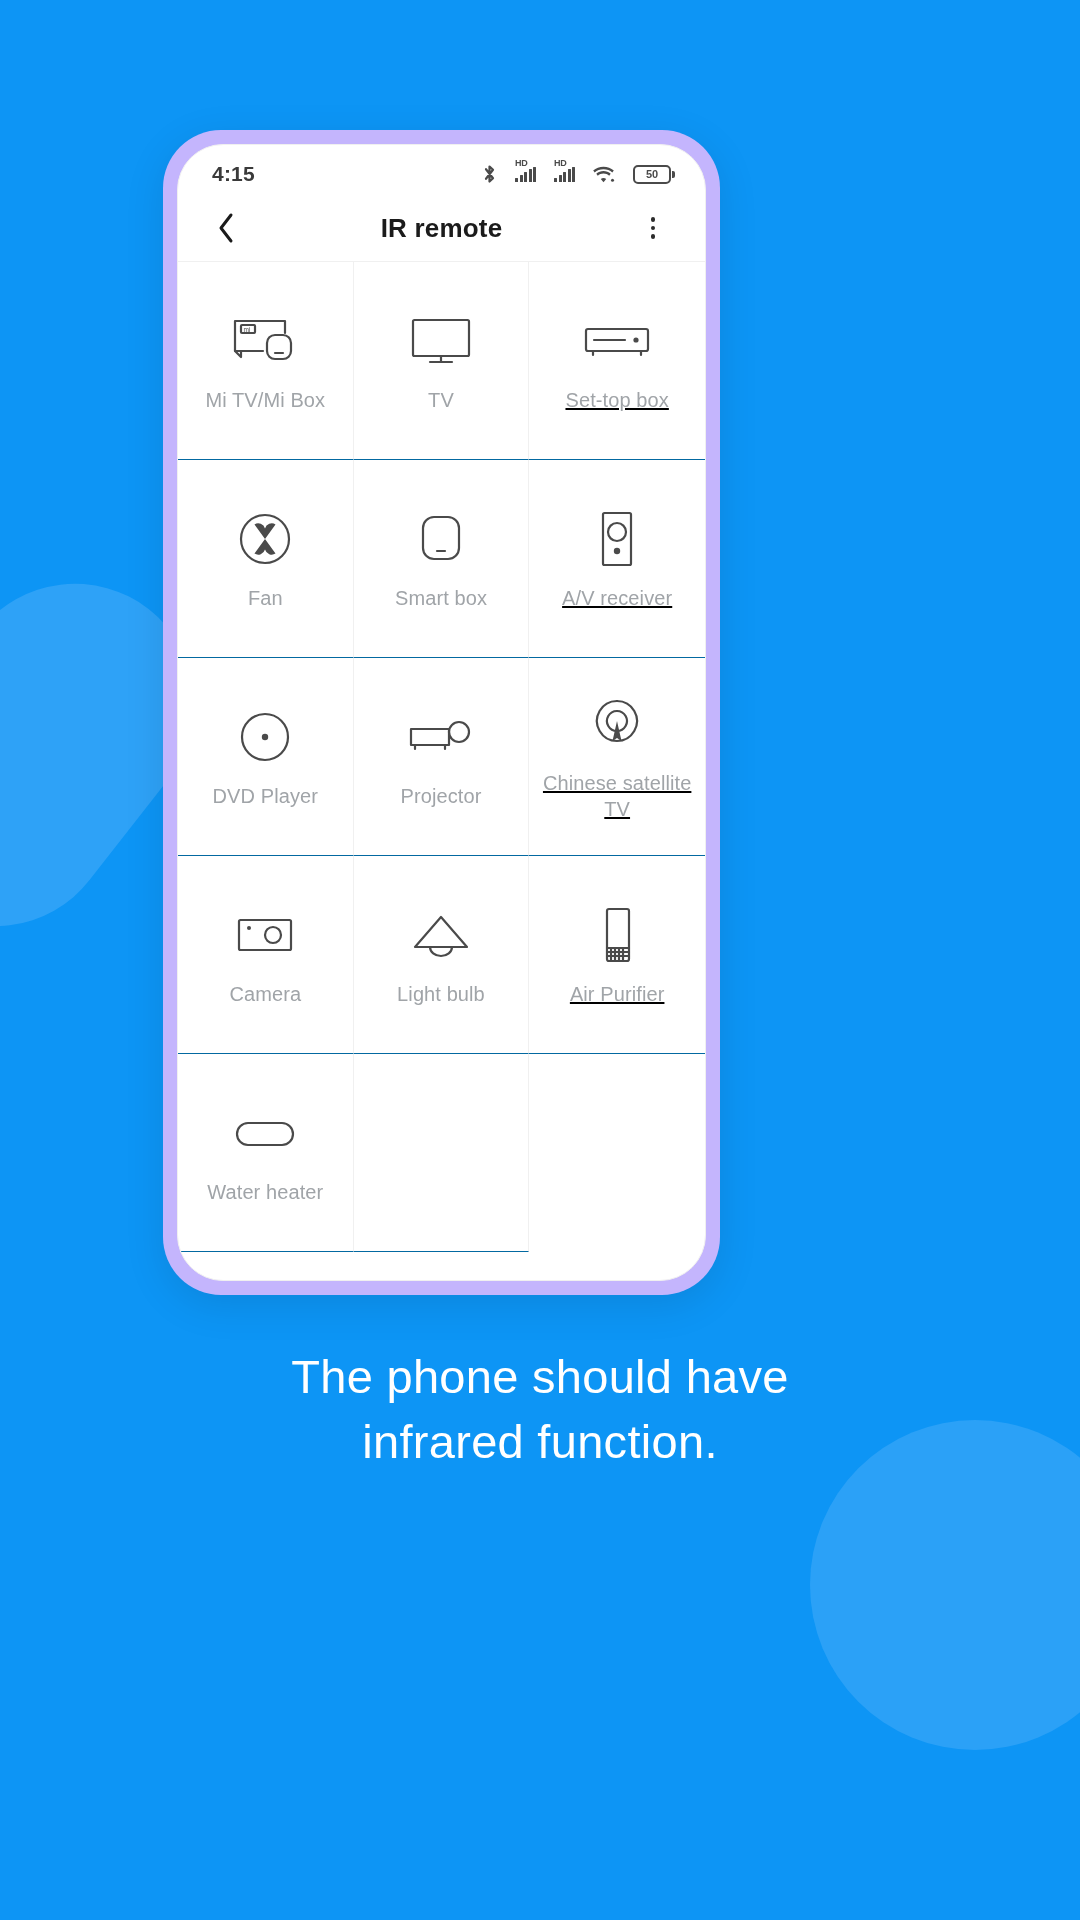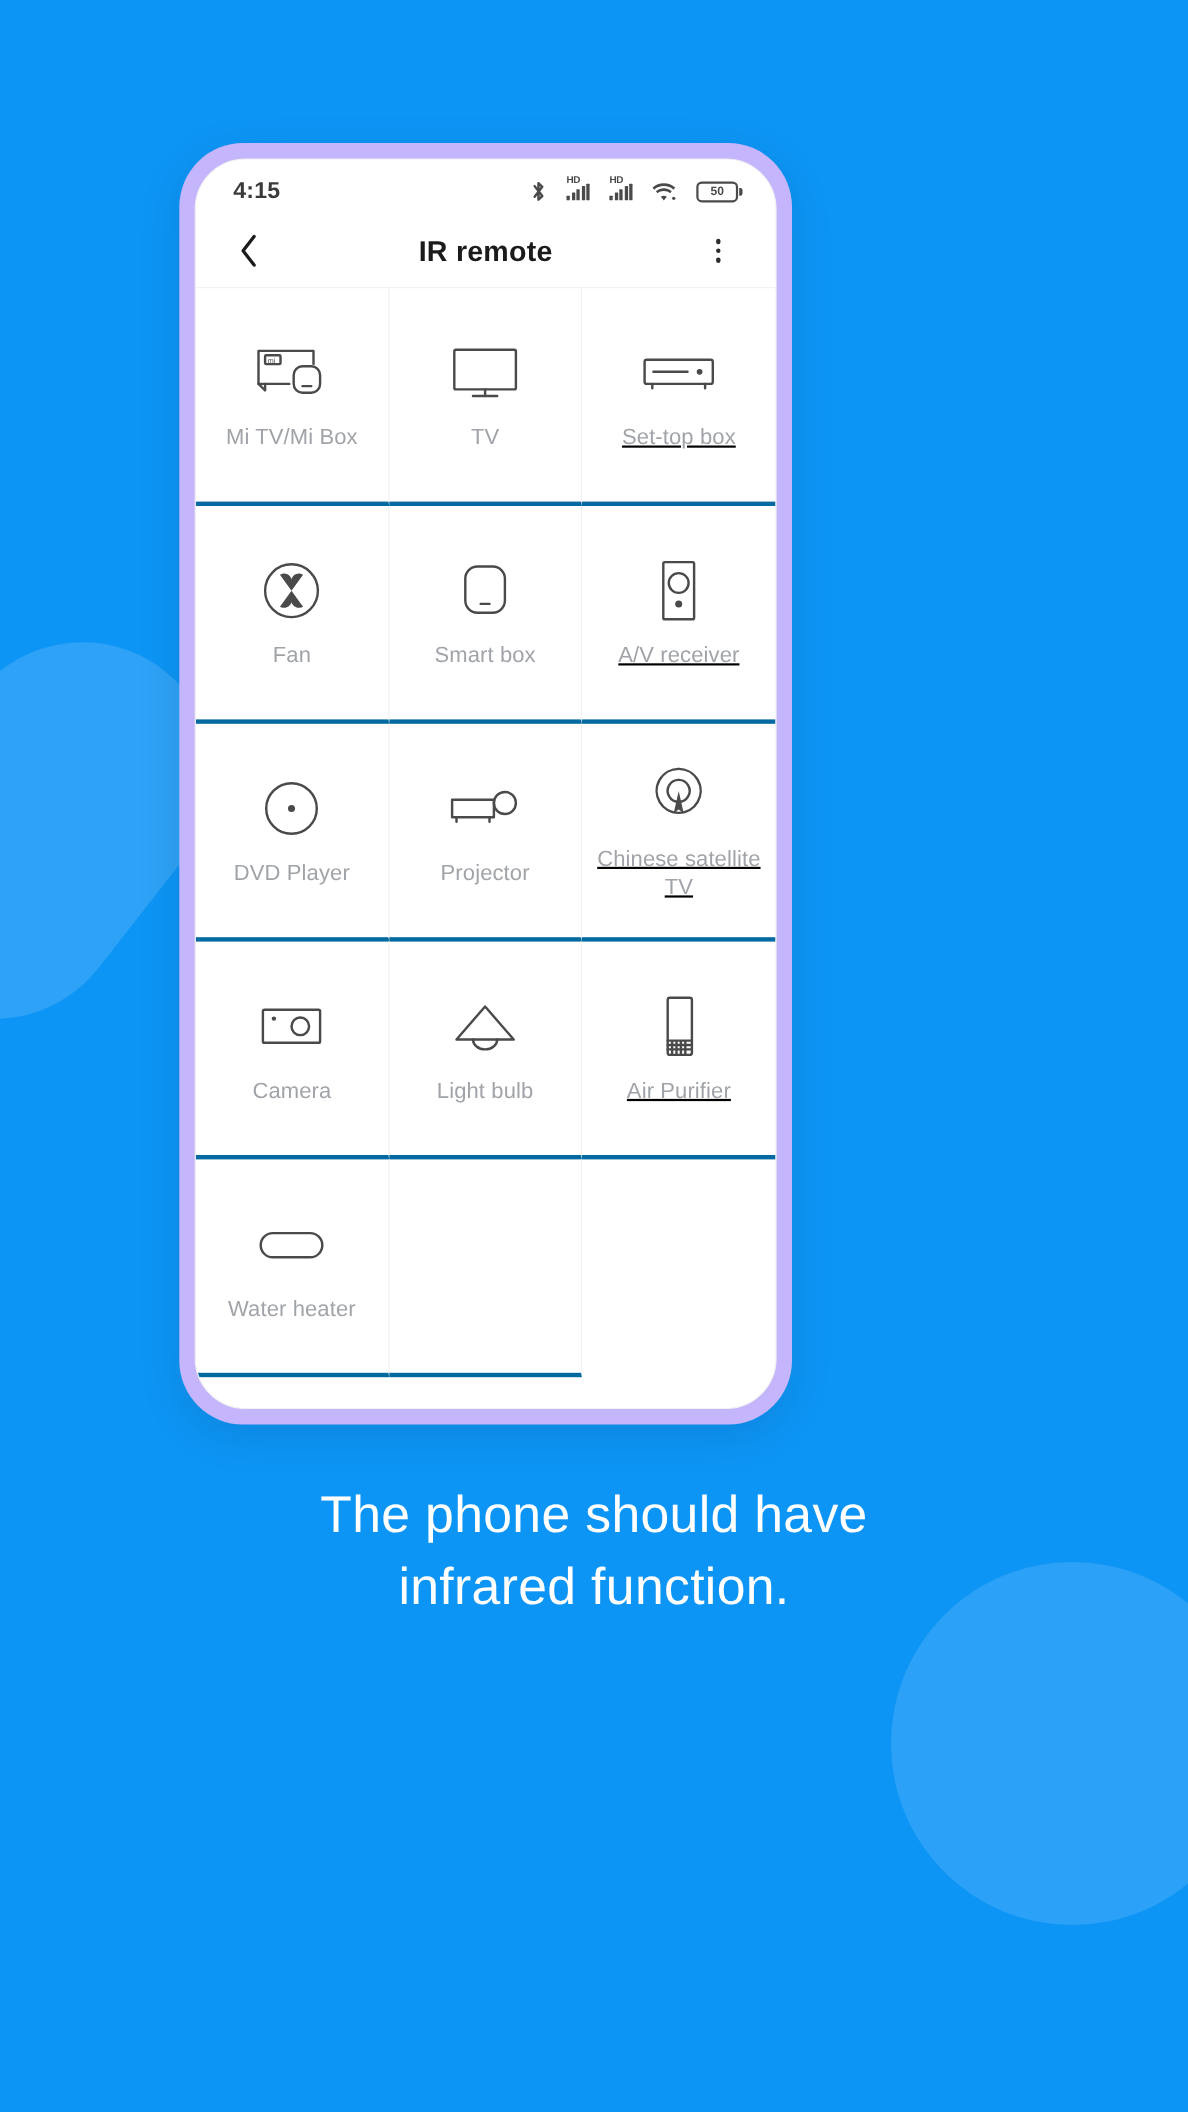--- a/index.html
+++ b/index.html
@@ -87,21 +87,21 @@
   #more-btn span { width:4.5px; height:4.5px; background:#2c2c2c; border-radius:50%; display:block; }
 
   
   #grid {
     display:grid; grid-template-columns:repeat(3,1fr);
     border-top:1px solid #f0f0f0;
   }
   .cell {
     height:198px; display:flex; flex-direction:column;
     align-items:center; justify-content:center;
-    border-right:1px solid #f0f0f0; border-bottom:4px solid #0369a1;
+    border-right:1px solid #f0f0f0; border-bottom:1px solid #0369a1;
     cursor:pointer; padding:6px 8px;
   }
   .cell:nth-child(3n) { border-right:none;text-decoration:underline; }
   .cell.empty { cursor:default; }
   .ic { height:64px; display:flex; align-items:center; justify-content:center; margin-bottom:14px; }
   .lbl {
     font-size:20px; color:#a0a4a8; text-align:center;
     line-height:1.3; letter-spacing:.1px;
   }
   svg { display:block; }

